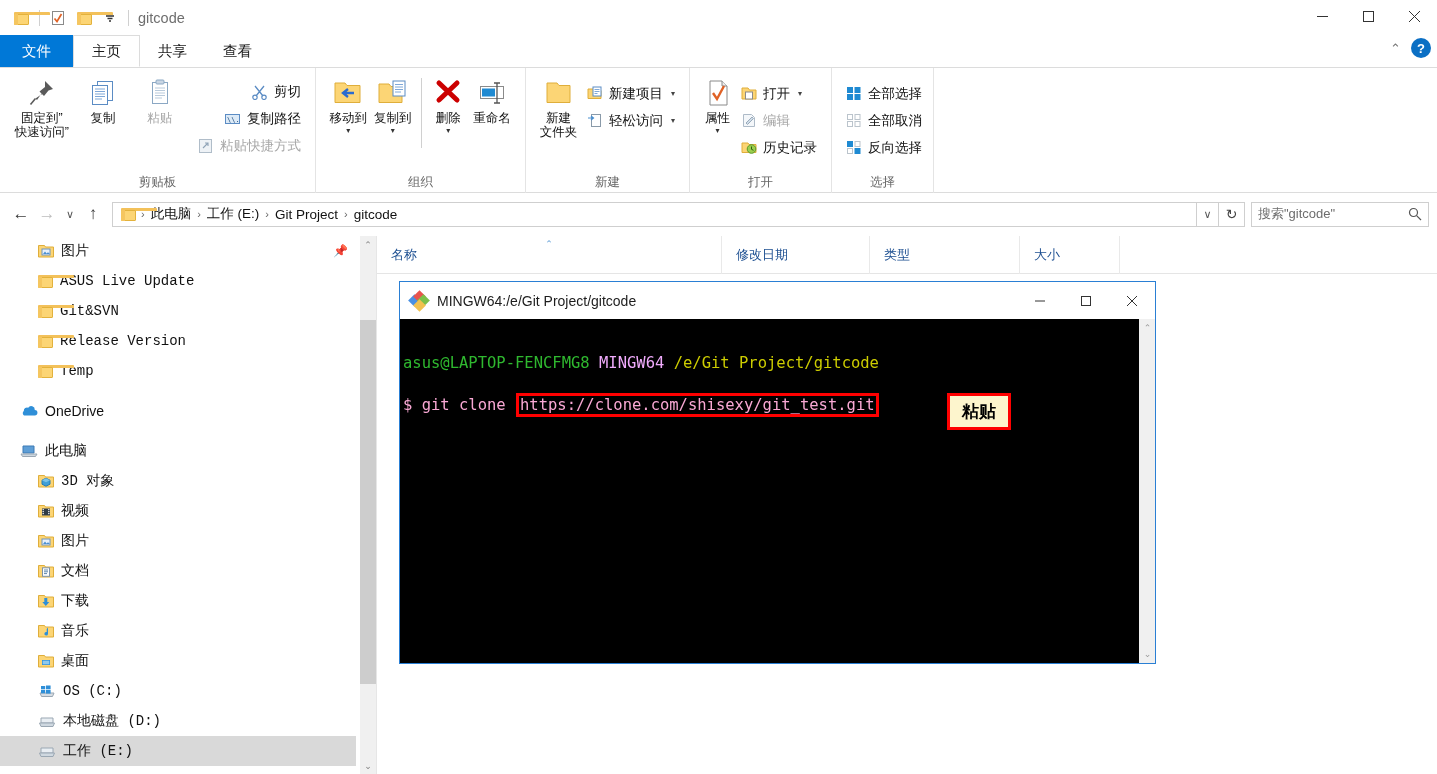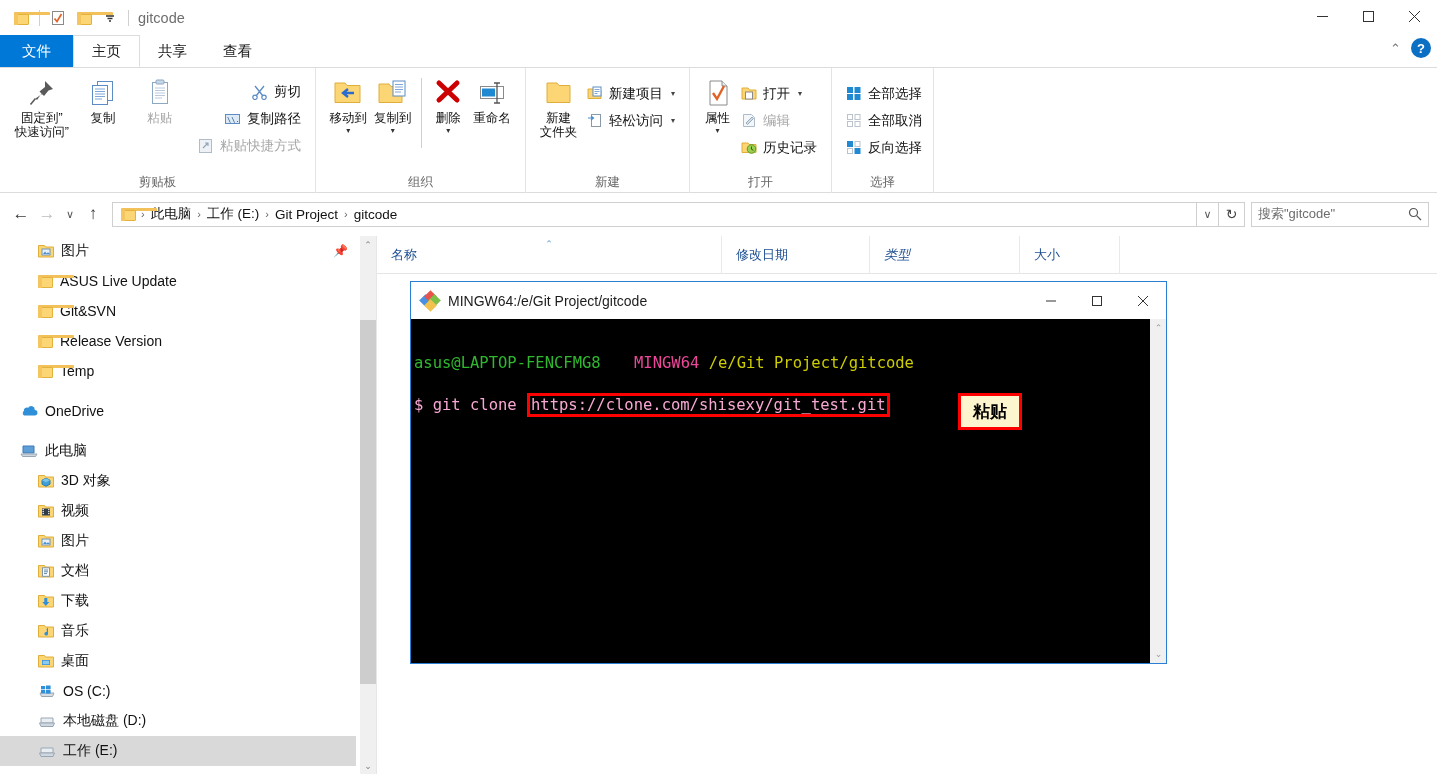--- a/index.html
+++ b/index.html
@@ -87,46 +87,46 @@
   
   .navpane { position:absolute; left:0; top:236px; width:356px; height:538px; background:#fff;
              overflow:hidden; }
   .navscroll { position:absolute; left:360px; top:236px; width:16px; height:538px; background:#f0f0f0; }
   .navscroll .arw { width:16px; height:17px; display:flex; align-items:center; justify-content:center;
                     font-size:9px; color:#808080; }
   .navscroll .thumb { position:absolute; left:0; top:84px; width:16px; height:364px; background:#cdcdcd; }
   .vsep { position:absolute; left:376px; top:236px; width:1px; height:538px; background:#e6e6e6; }
 
   .navitem { height:30px; display:flex; align-items:center; gap:7px; padding-left:38px; font-size:14px; color:#111; }
-  .navitem.indent1 { padding-left:38px; }
+  .navitem.indent1 { padding-left:38px;font-family:Liberation Mono, monospace; }
   .navitem.root { padding-left:20px; }
   .navitem.selected { background:#d9d9d9; }
   .navitem .pin-ico { margin-left:auto; margin-right:8px; color:#7b7b7b; font-size:12px; }
 
   
   .filelist { position:absolute; left:377px; top:236px; width:1060px; height:538px; background:#fff; }
   .colhdr { position:relative; height:38px; border-bottom:1px solid #e5e5e5; display:flex; align-items:center; }
   .col { height:38px; display:flex; align-items:center; padding-left:14px; font-size:13px; color:#1d4f91;
          border-right:1px solid #e9e9e9; position:relative; }
   .sortarrow { position:absolute; left:50%; top:3px; transform:translateX(-50%); font-size:9px; color:#5b9bd5; }
 
   
-  .term { position:absolute; left:410px; top:281px; width:757px; height:383px;
+  .term { position:absolute; left:399px; top:281px; width:757px; height:383px;
           border:1px solid #2a7fd4; background:#fff; }
   .term-title { height:37px; background:#fff; display:flex; align-items:center; padding-left:10px; }
   .term-icon { width:18px; height:18px; position:relative; margin-right:9px; }
   .dmd { position:absolute; width:9px; height:9px; transform:rotate(45deg); }
   .term-title-text { font-size:14px; color:#1d1d1d; }
   .term-wbtns { margin-left:auto; display:flex; }
   .term-wbtn { width:46px; height:36px; display:flex; align-items:center; justify-content:center; color:#333; }
   .term-body { position:relative; height:344px; background:#000; display:flex; }
   .term-text { flex:1; padding:13px 0 0 3px; font-family:"DejaVu Sans Mono","Liberation Mono",monospace;
                font-size:15.5px; line-height:21px; white-space:pre; }
   .c-green { color:#2fb82f; }
-  .c-magenta { color:#ec4899;margin-left:24px; }
+  .c-magenta { color:#f0abfc; }
   .c-yellow { color:#cdcd00; }
   .c-white { color:#f9a8d4; }
   .url-hl { border:3px solid #ff0000; padding:0 1px; margin-left:1px; position:relative; top:0px; }
   .paste-note { position:absolute; left:547px; top:74px; background:#fdf5cd; border:3px solid #ff0000;
                 padding:4px 12px; font-family:"Liberation Sans", sans-serif; font-size:17px;
                 color:#000; font-weight:bold; }
   .term-scroll { width:17px; background:#f0f0f0; border-left:1px solid #000; position:relative; }
   .term-scroll .arw { width:17px; height:18px; display:flex; align-items:center; justify-content:center;
                       font-size:9px; color:#9a9a9a; }
   .term-scroll .arw.bot { position:absolute; bottom:0; left:0; }
@@ -608,21 +608,21 @@
 
   <div class="filelist">
     <div class="colhdr">
       <div class="col" style="width:345px;">
         <span class="sortarrow">⌃</span>
         <span>名称</span>
       </div>
       <div class="col" style="width:148px;">
         <span>修改日期</span>
       </div>
-      <div class="col" style="width:150px;font-style:italic;">
+      <div class="col" style="width:150px;">
         <span>类型</span>
       </div>
       <div class="col" style="width:100px;">
         <span>大小</span>
       </div>
       <div class="col" style="flex:1; border-right:none;"></div>
     </div>
   </div>
 
   <div class="term">

